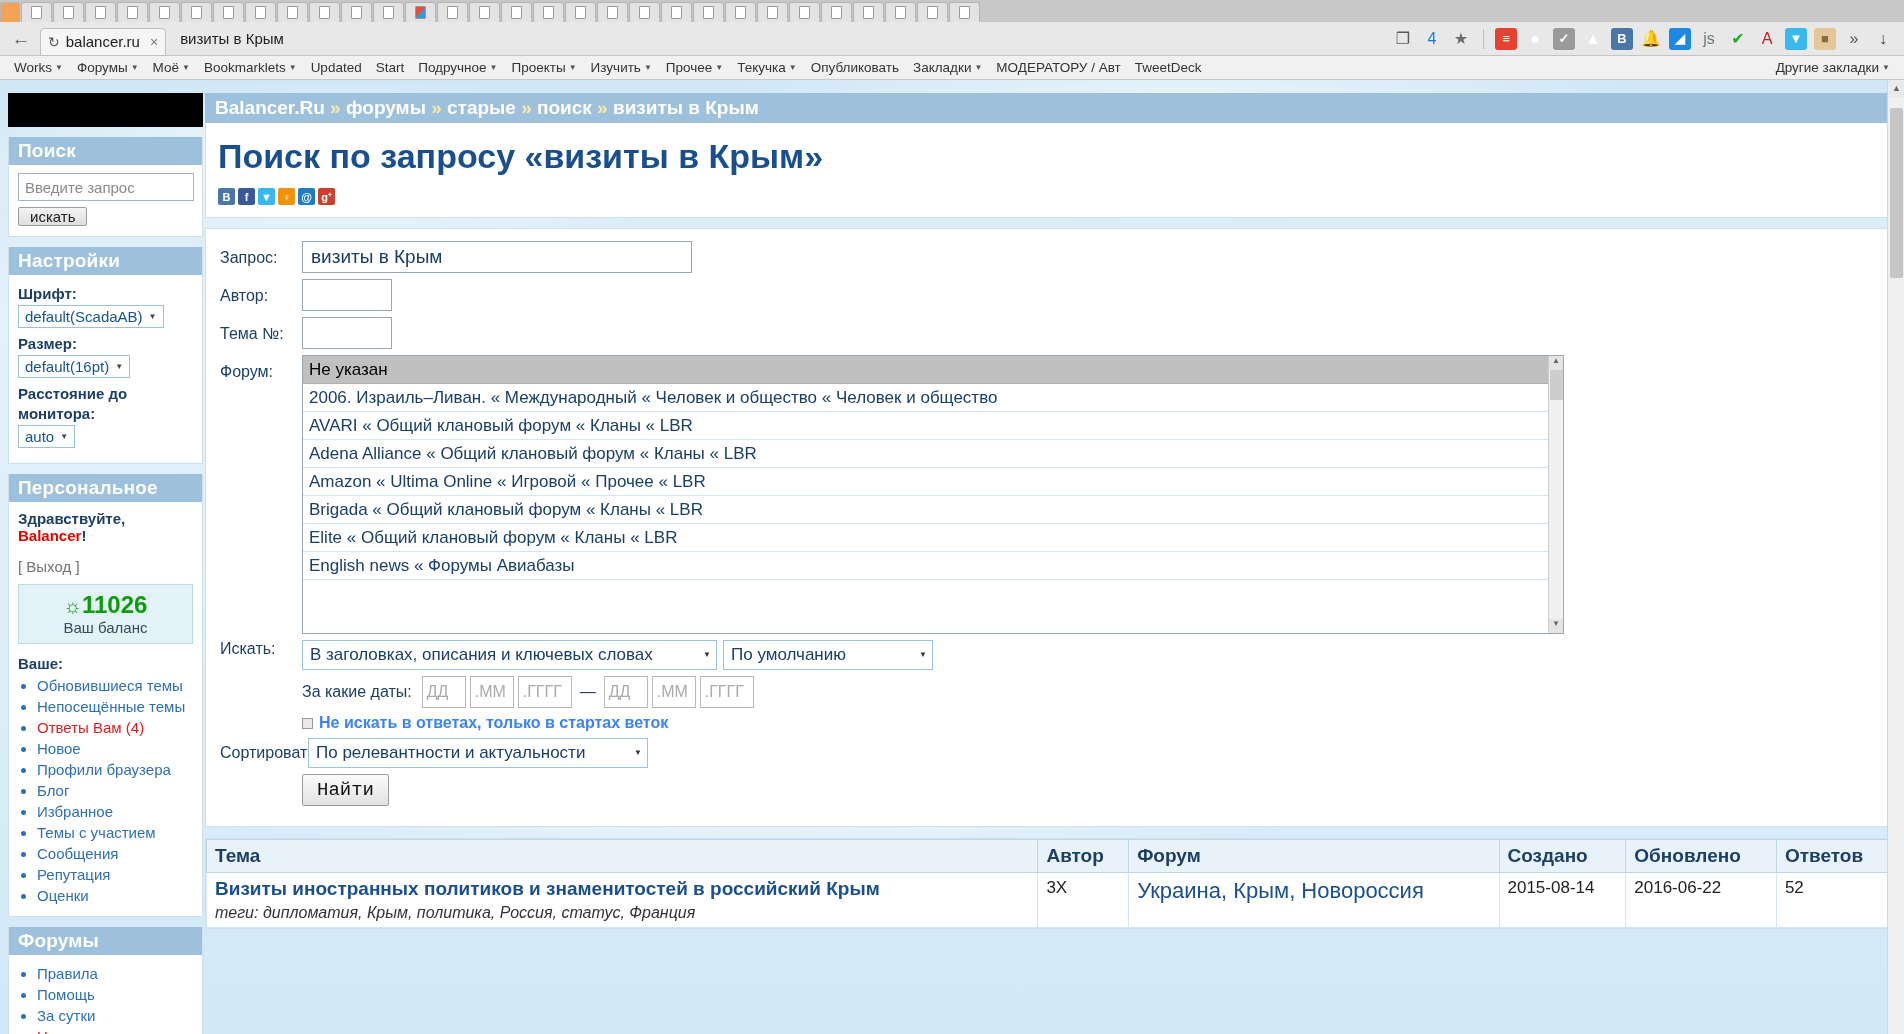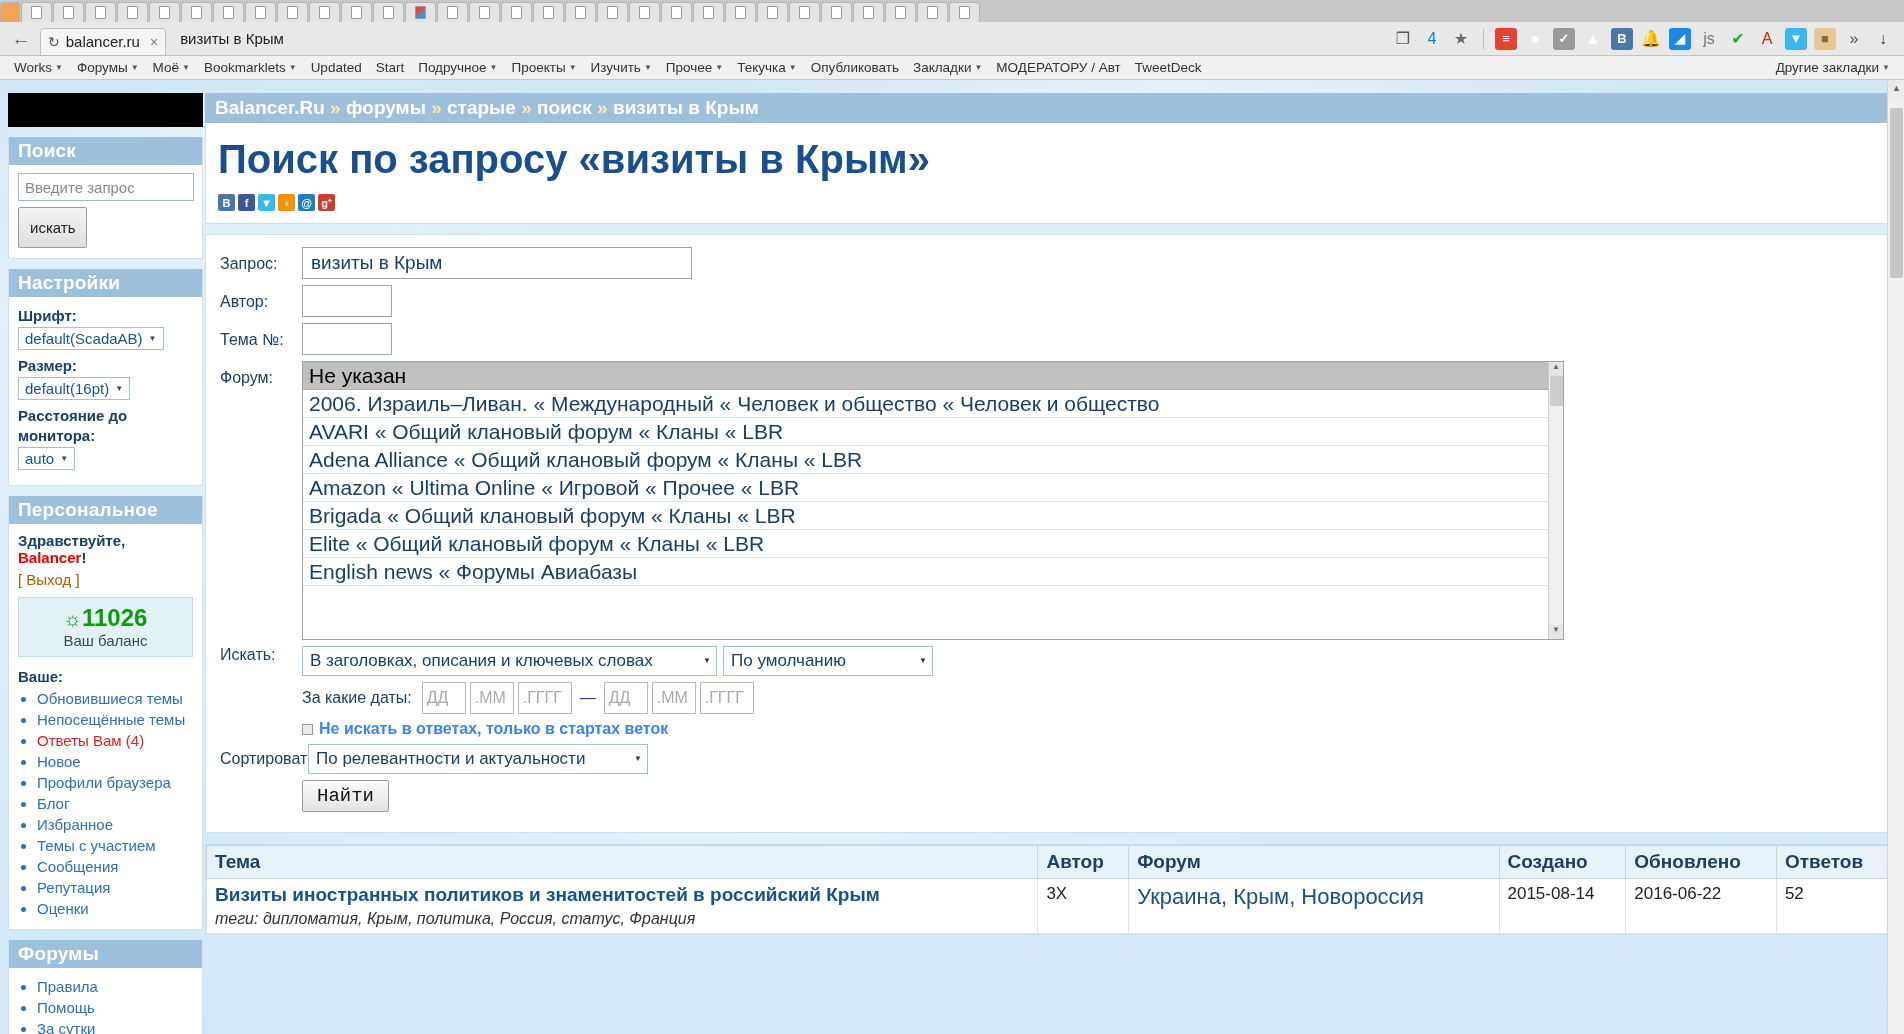--- a/index.html
+++ b/index.html
@@ -101,32 +101,32 @@
     padding: 3px 9px; letter-spacing: .2px;
   }
   .panel-body { padding: 8px 9px 10px 9px; }
   .txtinput {
     width: 176px; height: 28px; border: 1px solid #9bb8cc; background:#fff;
     font-size: 15px; color: #8a8a8a; padding: 0 6px; display:flex; align-items:center;
   }
   .btn-grey {
     margin-top: 6px; background: linear-gradient(#f4f4f4,#dedede);
     border: 1px solid #9c9c9c; border-radius: 2px;
-    font-size: 15px; color: #222; padding: 11px 11px; display:inline-block;
+    font-size: 15px; color: #222; padding: 0 11px; display:inline-block;
   }
   .lbl-bold { font-size: 15px; font-weight: bold; color: #1d3f66; margin: 2px 0 3px; }
   .selectbox {
     display: inline-flex; align-items: center; gap: 6px;
     border: 1px solid #9bc2dd; background: #fff; color: #16558c;
     font-size: 15px; padding: 2px 6px; margin-bottom: 5px;
   }
   .selectbox .ar { font-size: 8px; color: #444; }
   .greet { font-size: 15px; font-weight: bold; color: #1d3f66; }
   .greet .uname { color: #ee0000; }
-  .logout { font-size: 15px; color: #a16207; margin: 5px 0 9px; }
+  .logout { font-size: 15px; color: #737373; margin: 14px 0 9px; }
   .balance-box {
     background: #e3f2f7; border: 1px solid #bcdde8; text-align: center;
     padding: 6px 0 7px; margin-bottom: 11px;
   }
   .balance-num { font-size: 24px; color: #0a9c0a; font-weight: bold; }
   .balance-cap { font-size: 15px; color: #3b4a57; }
   .your-label { font-size: 15px; font-weight: bold; color: #1d3f66; margin-bottom: 3px;}
   ul.linklist { margin: 0; padding-left: 19px; }
   ul.linklist li { font-size: 15px; color: #2f6fb5; line-height: 21px; }
   ul.linklist li.alert { color: #e02020; }
@@ -136,21 +136,21 @@
   #main { flex: 1; padding: 13px 10px 0 0; min-width: 0; }
   .crumbs {
     background: #9dc0dd; color: #fff; font-weight: bold; font-size: 19px;
     padding: 4px 10px;
   }
   .crumbs .sep { color: #ffe9a8; }
   .crumbs a { color: #fff; text-decoration: none; }
   .white-card { background: #fff; border: 1px solid #cfe0ea; border-top: none;
                 padding: 10px 12px 12px; }
   h1.page-title {
-    margin: 4px 0 12px; font-size: 40px; color: #1a4f8f; font-weight: bold;
+    margin: 4px 0 12px; font-size: 34px; color: #1a4f8f; font-weight: bold;
   }
   .share-row { display: flex; gap: 3px; }
   .share {
     width: 17px; height: 17px; border-radius: 2px; color: #fff;
     font-size: 11px; font-weight: bold; display: flex;
     align-items: center; justify-content: center;
   }
 
   
   .form-card { background: #fff; border: 1px solid #cfe0ea; margin-top: 10px;
@@ -160,21 +160,21 @@
             text-align: left; padding-top: 8px; padding-left: 6px;}
   .fld { border: 1px solid #9aa6b0; background: #fff; height: 32px;
          font-size: 19px; color: #1a3f66; padding: 0 8px; display:flex; align-items:center; }
   .fld.query { width: 390px; }
   .fld.small { width: 90px; }
   .forum-list {
     width: 1262px; height: 279px; border: 1px solid #9aa6b0; background: #fff;
     overflow: hidden; position: relative;
   }
   .forum-opt {
-    font-size: 21px; color: #1a3f66; padding: 3px 6px;
+    font-size: 17px; color: #1a3f66; padding: 3px 6px;
     border-bottom: 1px solid #cfe3f2; line-height: 21px;
     white-space: nowrap; overflow: hidden;
   }
   .forum-opt.sel { background: #c0c0c0; color: #000; border-bottom-color:#b0b0b0; }
   .list-scrollbar {
     position: absolute; right: 0; top: 0; width: 15px; height: 100%;
     background: #f0f0f0; border-left: 1px solid #ccc;
     display: flex; flex-direction: column; justify-content: space-between;
   }
   .sb-arrow { height: 14px; font-size: 8px; color: #666; text-align: center; background: #e4e4e4; }

